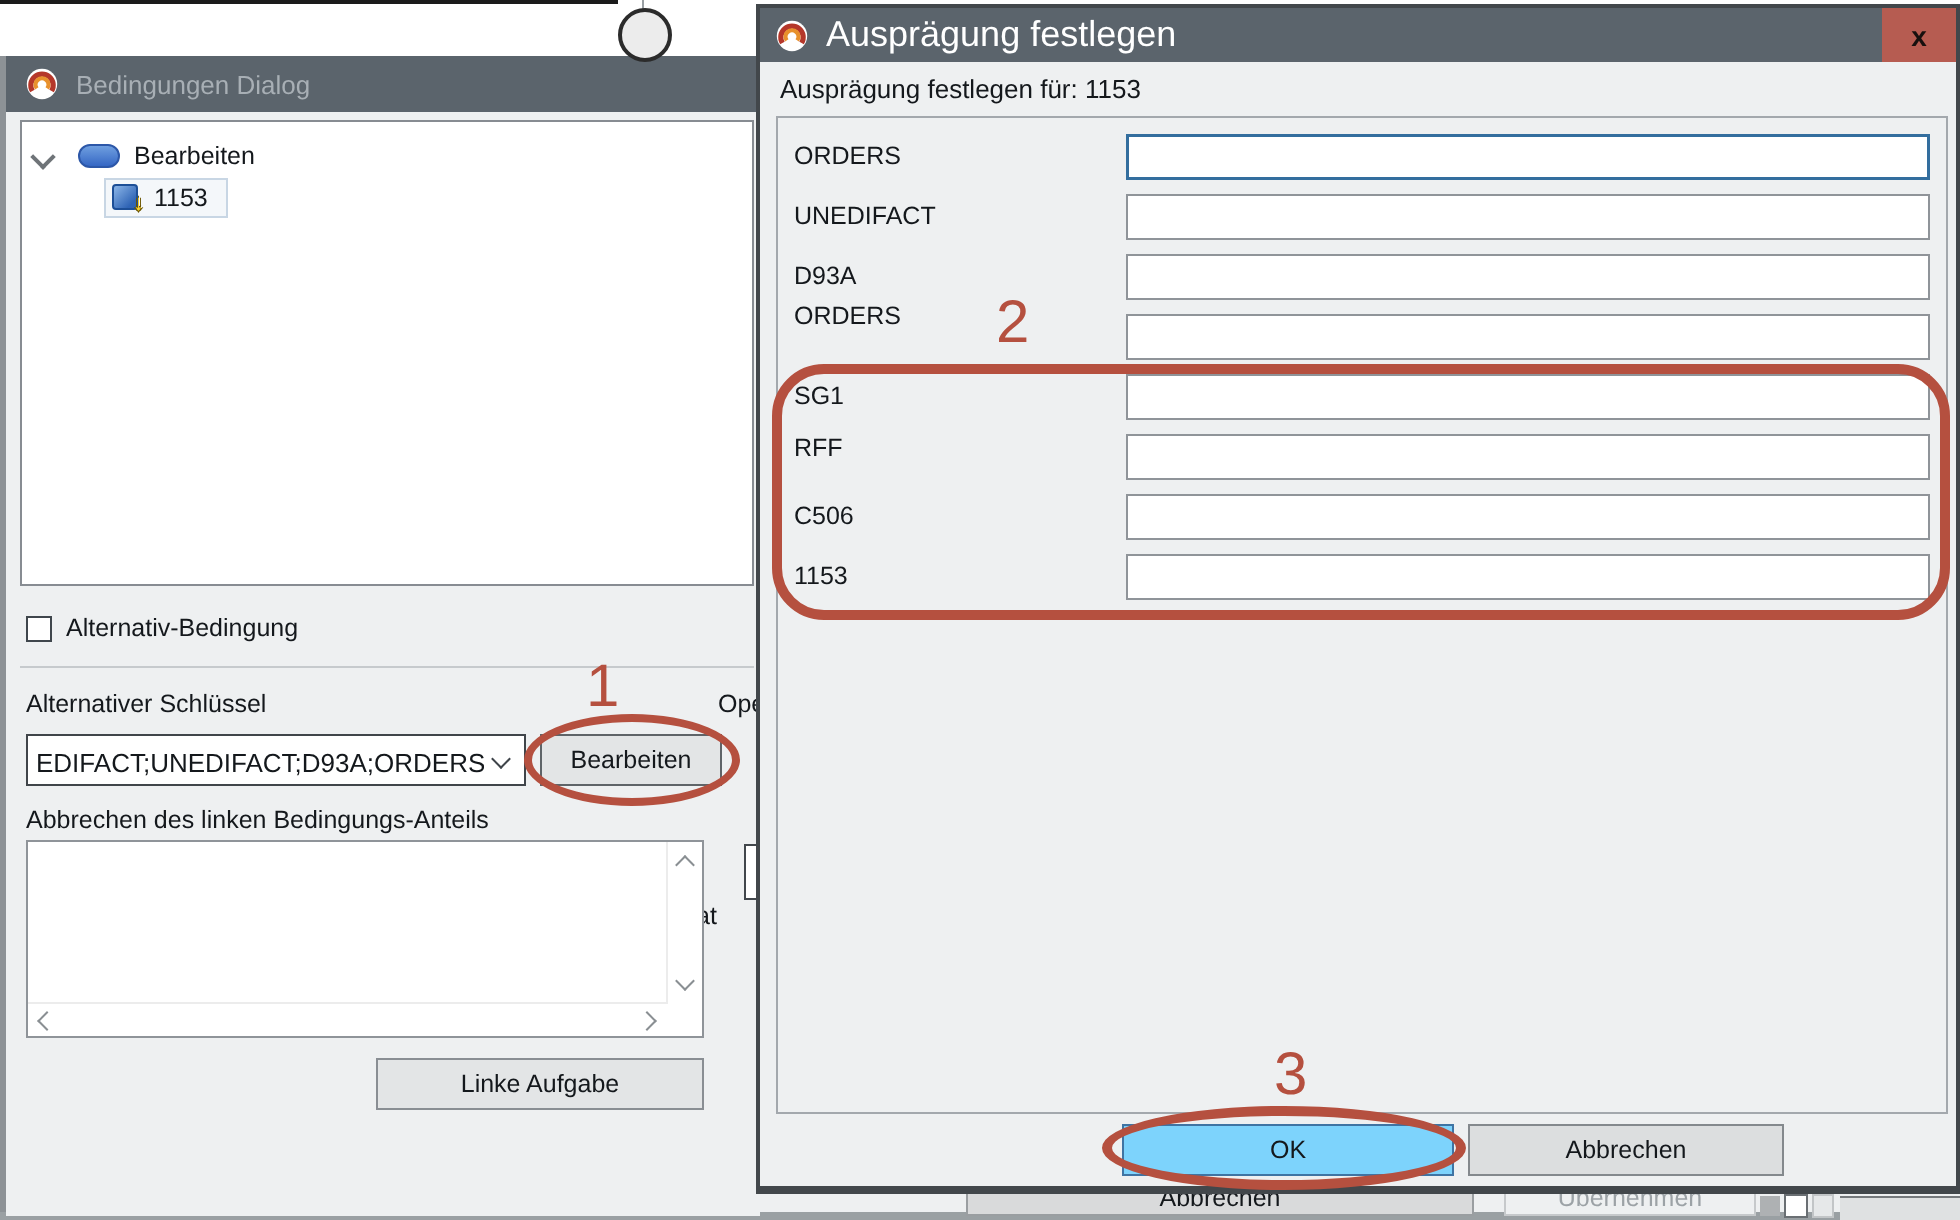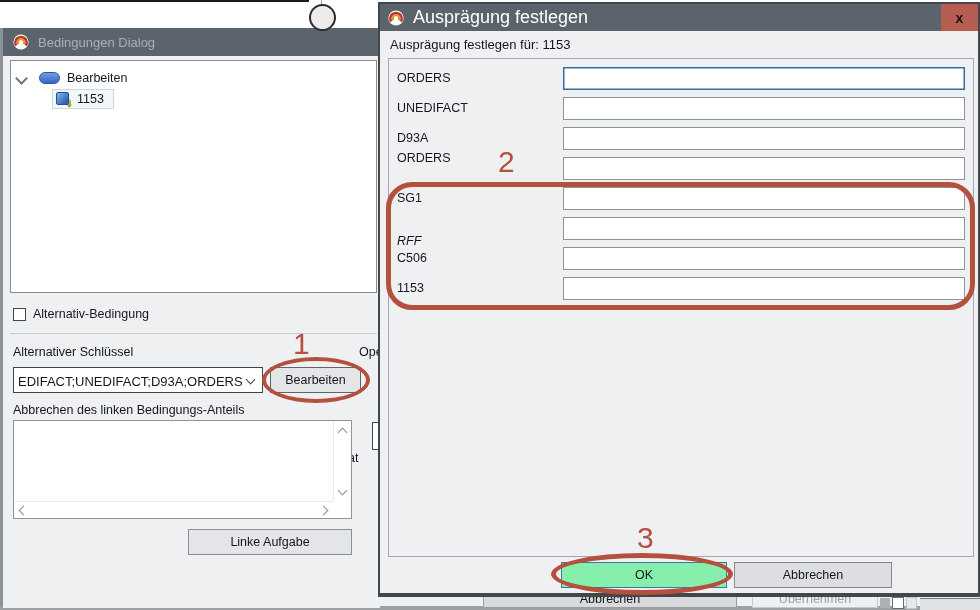--- a/index.html
+++ b/index.html
@@ -120,28 +120,28 @@
 <span class="abs txt" style="left:397px;top:71px;z-index:12;">ORDERS</span>
 <input class="abs field-input" type="text" style="left: 563px; top: 67px; border-color: rgb(51, 110, 158); box-shadow: rgb(51, 110, 158) 0px 0px 0px 0.5px inset; z-index: 12;">
 <span class="abs txt" style="left:397px;top:101px;z-index:12;">UNEDIFACT</span>
 <input class="abs field-input" type="text" style="left: 563px; top: 97px; z-index: 12;">
 <span class="abs txt" style="left:397px;top:131px;z-index:12;">D93A</span>
 <input class="abs field-input" type="text" style="left: 563px; top: 127px; z-index: 12;">
 <span class="abs txt" style="left:397px;top:151px;z-index:12;">ORDERS</span>
 <input class="abs field-input" type="text" style="left: 563px; top: 157px; z-index: 12;">
 <span class="abs txt" style="left:397px;top:191px;z-index:12;">SG1</span>
 <input class="abs field-input" type="text" style="left: 563px; top: 187px; z-index: 12;">
-<span class="abs txt" style="left:397px;top:234px;z-index:12;font-style:italic;">RFF</span>
+<span class="abs txt" style="left:397px;top:217px;z-index:12;">RFF</span>
 <input class="abs field-input" type="text" style="left: 563px; top: 217px; z-index: 12;">
 <span class="abs txt" style="left:397px;top:251px;z-index:12;">C506</span>
 <input class="abs field-input" type="text" style="left: 563px; top: 247px; z-index: 12;">
 <span class="abs txt" style="left:397px;top:281px;z-index:12;">1153</span>
 <input class="abs field-input" type="text" style="left: 563px; top: 277px; z-index: 12;">
 
-<div class="abs btn" style="left:561px;top:562px;width:166px;height:26px;background:#86efac;border-color:#3f74a3;z-index:12;">
+<div class="abs btn" style="left:561px;top:562px;width:166px;height:26px;background:#7dd3fc;border-color:#3f74a3;z-index:12;">
   <span>OK</span>
 </div>
 <div class="abs btn" style="left:734px;top:562px;width:158px;height:26px;background:#dcdedf;border-color:#84898d;z-index:12;">
   <span>Abbrechen</span>
 </div>
 
 <span class="abs ann ann-digit" style="left:293px;top:329px;z-index:20;">1</span>
 <div class="abs ann" style="left:262px;top:357px;width:108px;height:46px;border:4px solid #b5503f;border-radius:50%;z-index:20;"></div>
 
 <span class="abs ann ann-digit" style="left:498px;top:147px;z-index:20;">2</span>

